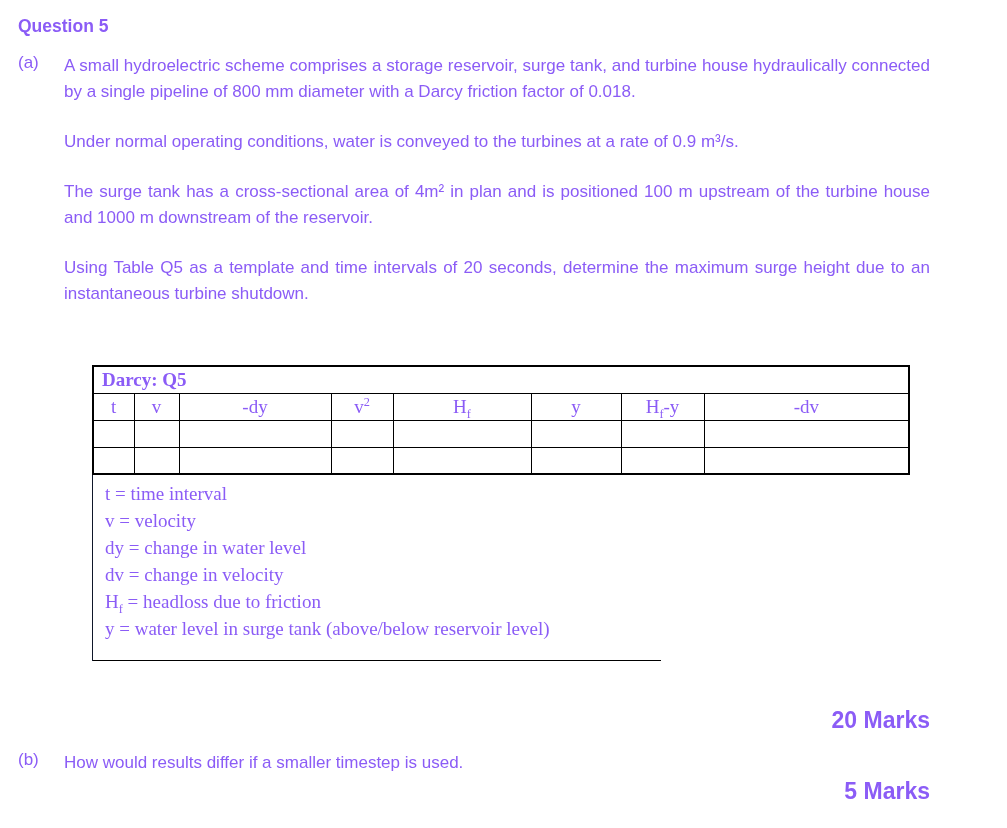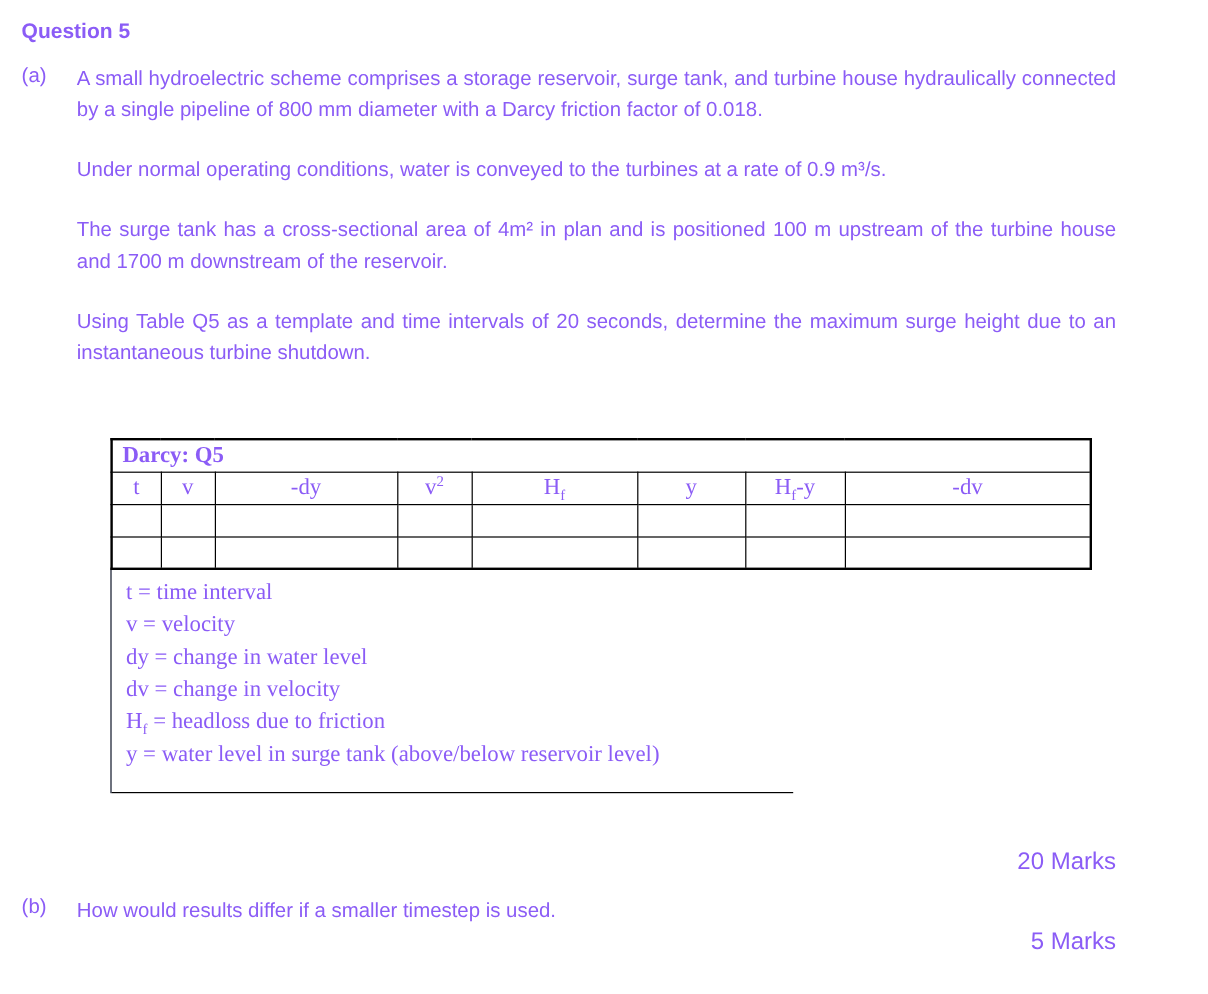--- a/index.html
+++ b/index.html
@@ -66,40 +66,40 @@
   }
   .legend .legend-line { padding-left:12px; }
   .legend .legend-line.last {
     width:568px;
     border-bottom:1px solid #000;
     padding-bottom:18px;
   }
 
   .marks {
     text-align:right;
-    font-weight:normal;
-    font-size:20px;
+    font-weight:bold;
+    font-size:23px;
   }
   .marks-a { margin-top:46px; margin-bottom:16px; }
   .marks-b { margin-top:2px; }
   .part-b .part-body p { margin-bottom:0; }
 </style>
 </head>
 <body>
 
 <div class="page">
 
   <div class="q-title">Question 5</div>
 
   <div class="part part-a">
     <div class="part-label">(a)</div>
     <div class="part-body">
       <p>A small hydroelectric scheme comprises a storage reservoir, surge tank, and turbine house hydraulically connected by a single pipeline of 800 mm diameter with a Darcy friction factor of 0.018.</p>
       <p>Under normal operating conditions, water is conveyed to the turbines at a rate of 0.9 m³/s.</p>
-      <p>The surge tank has a cross-sectional area of 4m² in plan and is positioned 100 m upstream of the turbine house and 1700 m downstream of the reservoir.</p>
+      <p>The surge tank has a cross-sectional area of 4m² in plan and is positioned 100 m upstream of the turbine house and 1000 m downstream of the reservoir.</p>
       <p>Using Table Q5 as a template and time intervals of 20 seconds, determine the maximum surge height due to an instantaneous turbine shutdown.</p>
 
       <table class="qtable">
         <colgroup>
           <col style="width:41px">
             <col style="width:45px">
             <col style="width:152px">
             <col style="width:62px">
           <col style="width:138px">
             <col style="width:90px">

